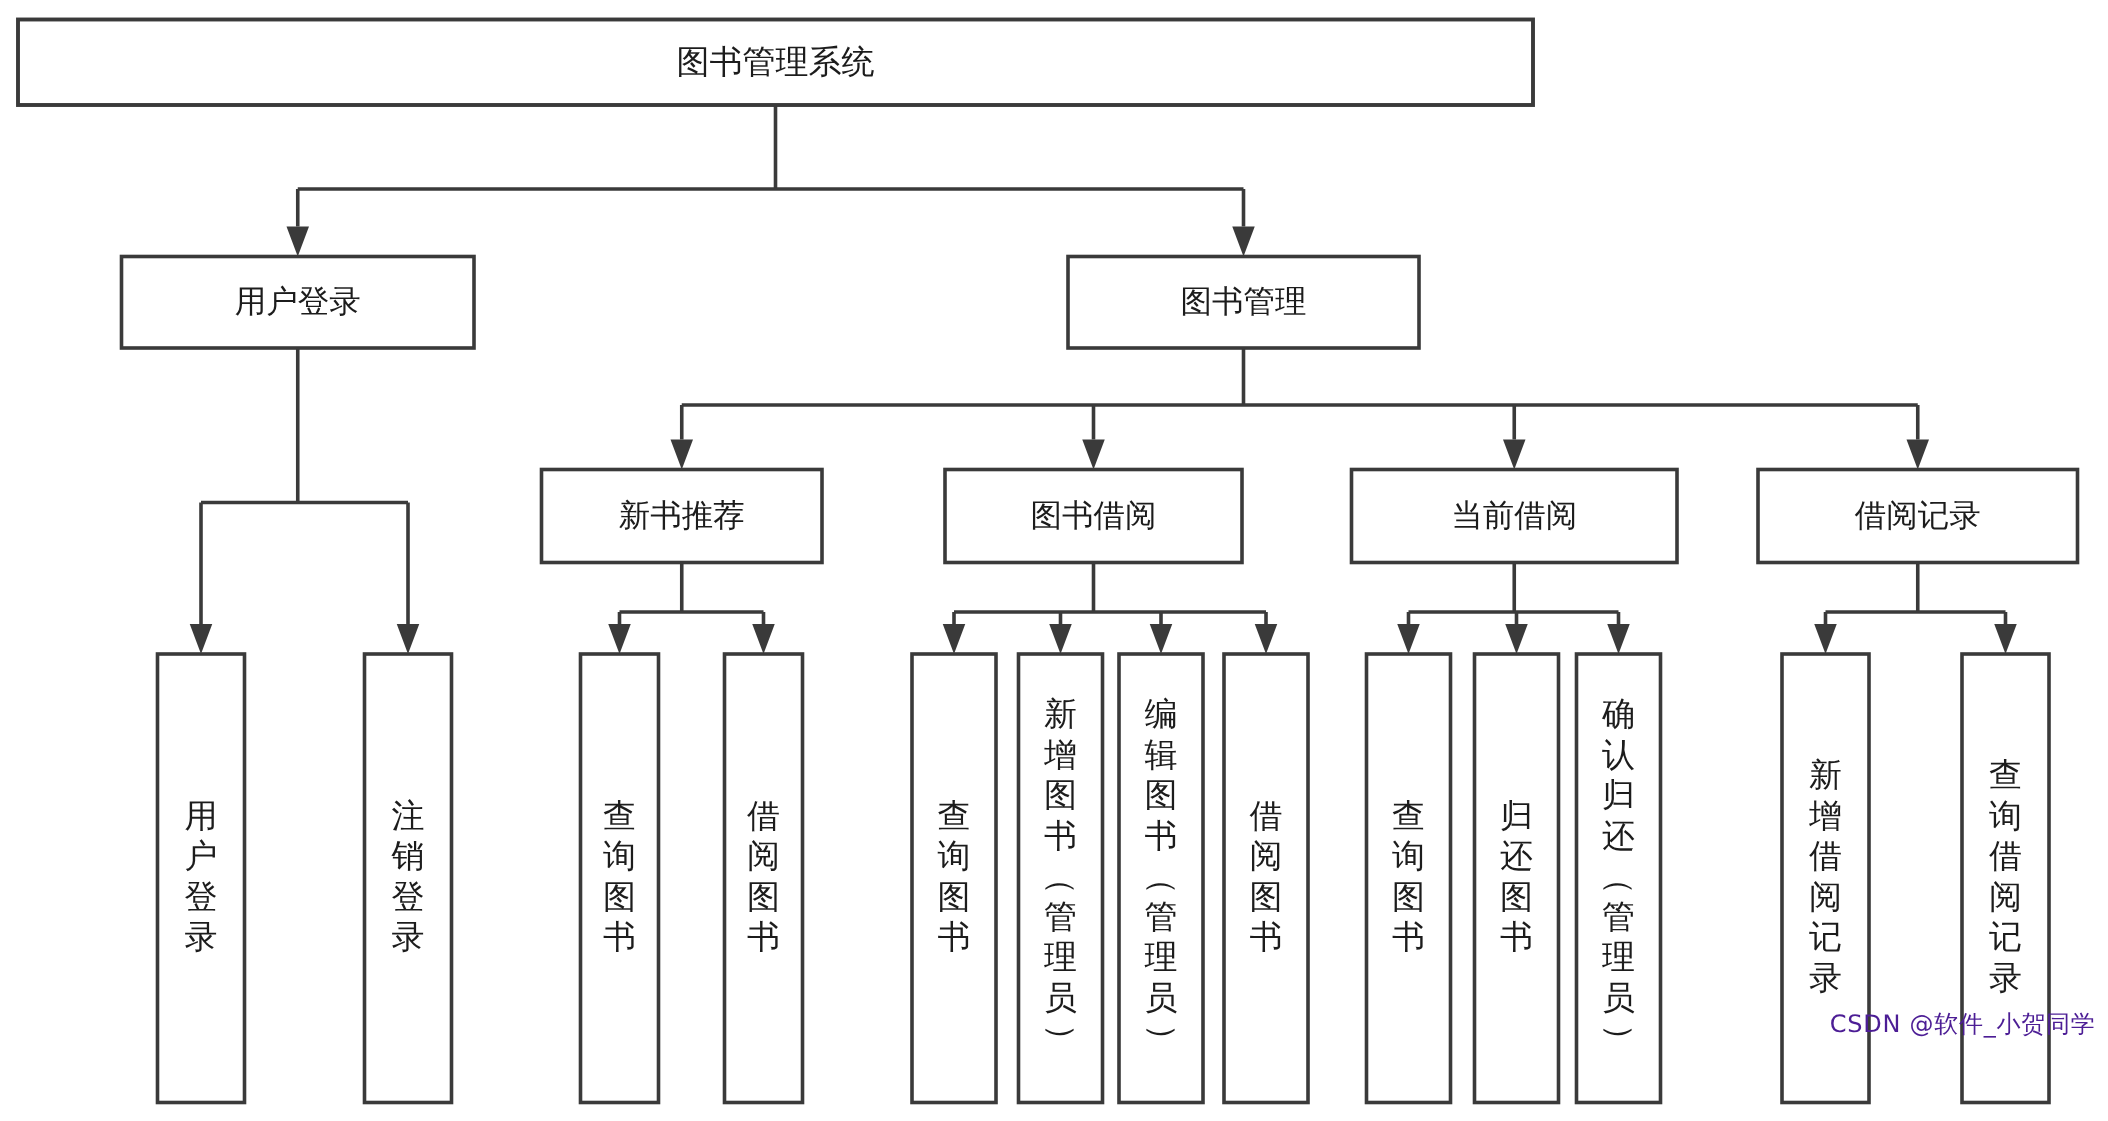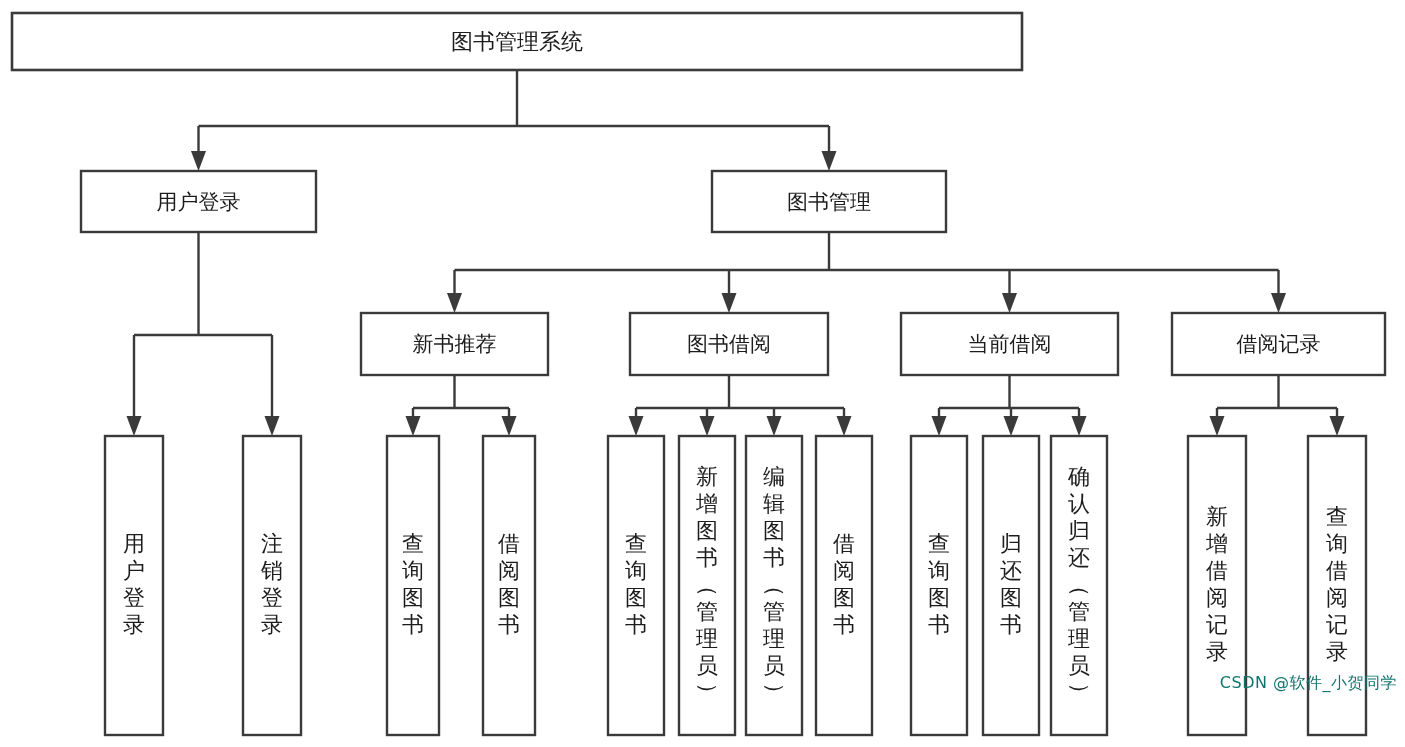--- a/index.html
+++ b/index.html
@@ -61,21 +61,21 @@
     font-size: 22px;
     text-anchor: middle;
     dominant-baseline: middle;
   }
   .watermark {
     position: absolute;
     right: 8px;
     bottom: 4px;
     font-family: "DejaVu Sans", "Liberation Sans", sans-serif;
     font-size: 16px;
-    color: #0f766e;
+    color: #4c1d95;
     letter-spacing: 0.5px;
     white-space: nowrap;
     user-select: none;
   }
 </style>
 </head>
 <body>
 
 <div id="diagram-root">
   <svg class="tree-canvas" viewBox="0 0 1405 747">

